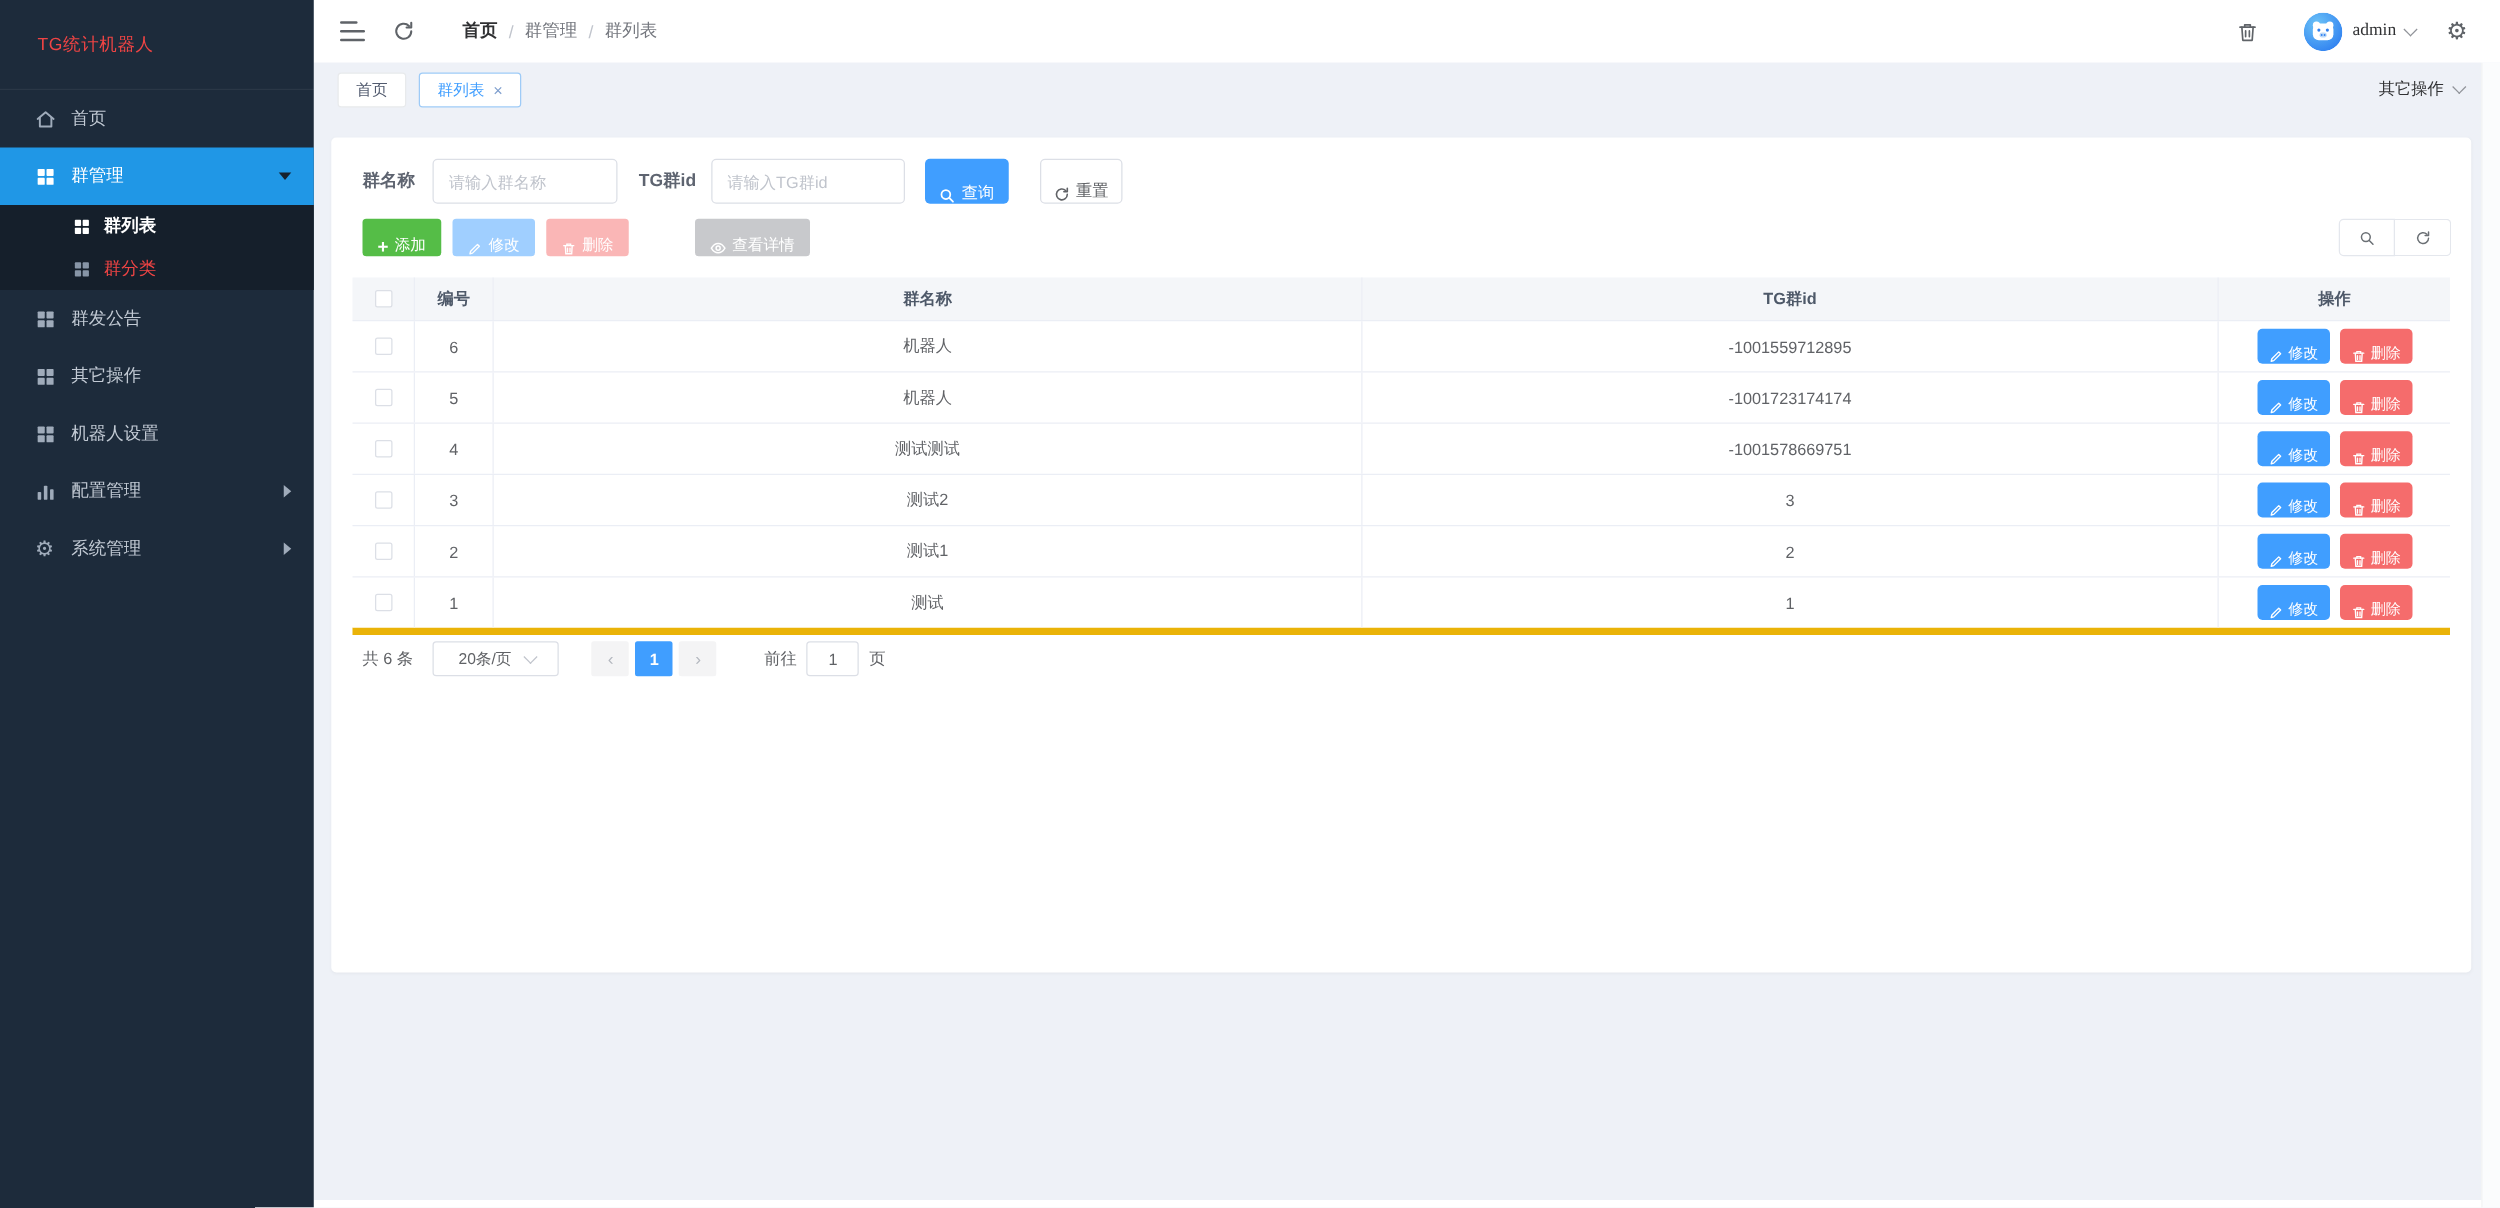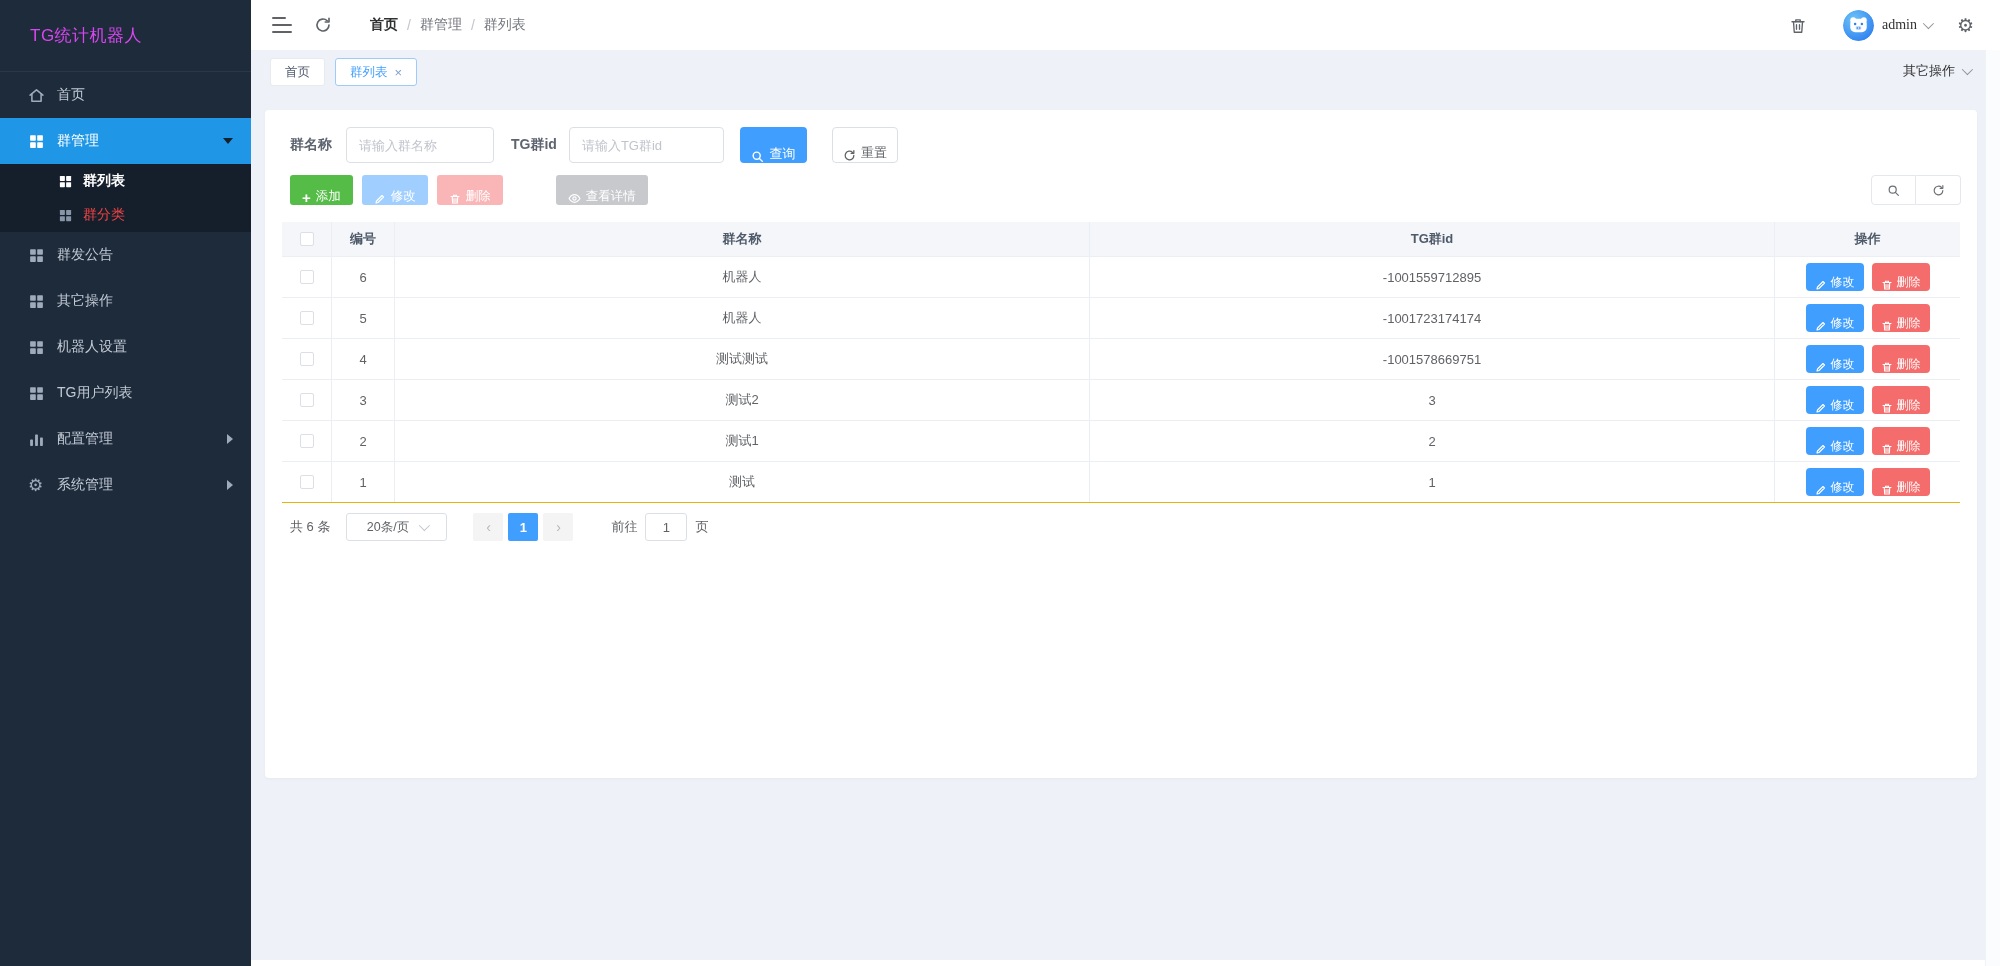--- a/index.html
+++ b/index.html
@@ -3,21 +3,21 @@
 <meta charset="utf-8">
 <style>
   * { margin:0; padding:0; box-sizing:border-box; }
   html,body { width:2000px; height:966px; overflow:hidden; }
   body { font-family:"Liberation Sans","DejaVu Sans",sans-serif; background:#eef1f7; position:relative; color:#303133; }
   svg { display:block; }
 
   
   .sidebar { position:absolute; left:0; top:0; width:251px; height:966px; background:#1d2b3b; z-index:5; }
   .logo { height:72px; display:flex; align-items:center; padding-left:30px; border-bottom:1px solid rgba(255,255,255,0.06); }
-  .logo-title { color:#d946ef; font-size:17px; letter-spacing:0.5px; }
+  .logo-title { color:#ef4444; font-size:14px; letter-spacing:0.5px; }
   .nav-item { height:46px; display:flex; align-items:center; padding:0 18px 0 28px; color:#c2cad4; font-size:14px; cursor:pointer; position:relative; }
   .nav-item .ico { width:17px; height:17px; margin-right:12px; color:#9fabba; flex:0 0 auto; }
   .nav-item.active-parent { background:#2097e6; color:#ffffff; }
   .nav-item.active-parent .ico { color:#ffffff; }
   .caret-down { width:0; height:0; border-left:5px solid transparent; border-right:5px solid transparent; border-top:6px solid #16212e; margin-left:auto; }
   .caret-right { width:0; height:0; border-top:5px solid transparent; border-bottom:5px solid transparent; border-left:6px solid #9fabba; margin-left:auto; }
   .submenu { background:#151f2b; }
   .sub-item { height:34px; display:flex; align-items:center; padding-left:58px; font-size:14px; color:#ef4444; cursor:pointer; }
   .sub-item .ico { width:15px; height:15px; margin-right:10px; color:#8795a7; }
   .sub-item.active { color:#ffffff; font-weight:bold; }
@@ -78,21 +78,21 @@
   .tb-edit { background:#a0cfff; cursor:not-allowed; }
   .tb-del { background:#fab6b6; cursor:not-allowed; }
   .tb-detail { background:#c8c9cc; cursor:not-allowed;margin-left:44px; }
   .plus-glyph { font-size:15px; line-height:15px; font-weight:bold; }
   .mini-group { position:absolute; top:65px; left:1606px; display:flex; }
   .mini-btn { width:45px; height:30px; background:#fff; border:1px solid #e4e7ed; display:flex; align-items:center; justify-content:center; color:#6b7075; cursor:pointer; }
   .mini-btn:first-child { border-radius:4px 0 0 4px; }
   .mini-btn:last-child { border-radius:0 4px 4px 0; border-left:none; }
 
   
-  .table { position:absolute; left:17px; top:112px; width:1678px; font-size:13px; border-bottom:1px solid #eab308; }
+  .table { position:absolute; left:17px; top:112px; width:1678px; font-size:13px; border-bottom:6px solid #eab308; }
   .thead { display:flex; height:34px; background:#f4f6f9; color:#4e5969; font-weight:bold; }
   .trow { display:flex; height:41px; background:#fff; border-top:1px solid #ebeef5; color:#606266; }
   .cell { display:flex; align-items:center; justify-content:center; border-right:1px solid #ebeef5; height:100%; }
   .cell:last-child { border-right:none; }
   .c-check { width:50px; }
   .c-id { width:63px; }
   .c-name { width:695px; }
   .c-tgid { width:685px; }
   .c-ops { width:185px; gap:8px; }
   .cb { width:14px; height:14px; border:1px solid #dcdfe6; border-radius:2px; background:#fff; cursor:pointer; }
@@ -181,29 +181,20 @@
       <span>其它操作</span>
     </div>
     <div class="nav-item">
       <svg class="ico" viewBox="0 0 24 24" fill="currentColor">
           <rect x="3" y="3" width="8" height="8" rx="1"></rect>
           <rect x="13" y="3" width="8" height="8" rx="1"></rect>
           <rect x="3" y="13" width="8" height="8" rx="1"></rect>
           <rect x="13" y="13" width="8" height="8" rx="1"></rect>
         </svg>
       <span>机器人设置</span>
-    </div>
-    <div class="nav-item">
-      <svg class="ico" viewBox="0 0 24 24" fill="currentColor">
-          <rect x="3" y="3" width="8" height="8" rx="1"></rect>
-          <rect x="13" y="3" width="8" height="8" rx="1"></rect>
-          <rect x="3" y="13" width="8" height="8" rx="1"></rect>
-          <rect x="13" y="13" width="8" height="8" rx="1"></rect>
-        </svg>
-      <span>TG用户列表</span>
     </div>
     <div class="nav-item">
       <svg class="ico" viewBox="0 0 24 24" fill="currentColor">
           <rect x="3" y="12" width="4" height="9" rx="1"></rect>
           <rect x="10" y="5" width="4" height="16" rx="1"></rect>
           <rect x="17" y="9" width="4" height="12" rx="1"></rect>
         </svg>
       <span>配置管理</span>
       <span class="caret-right"></span>
     </div>

